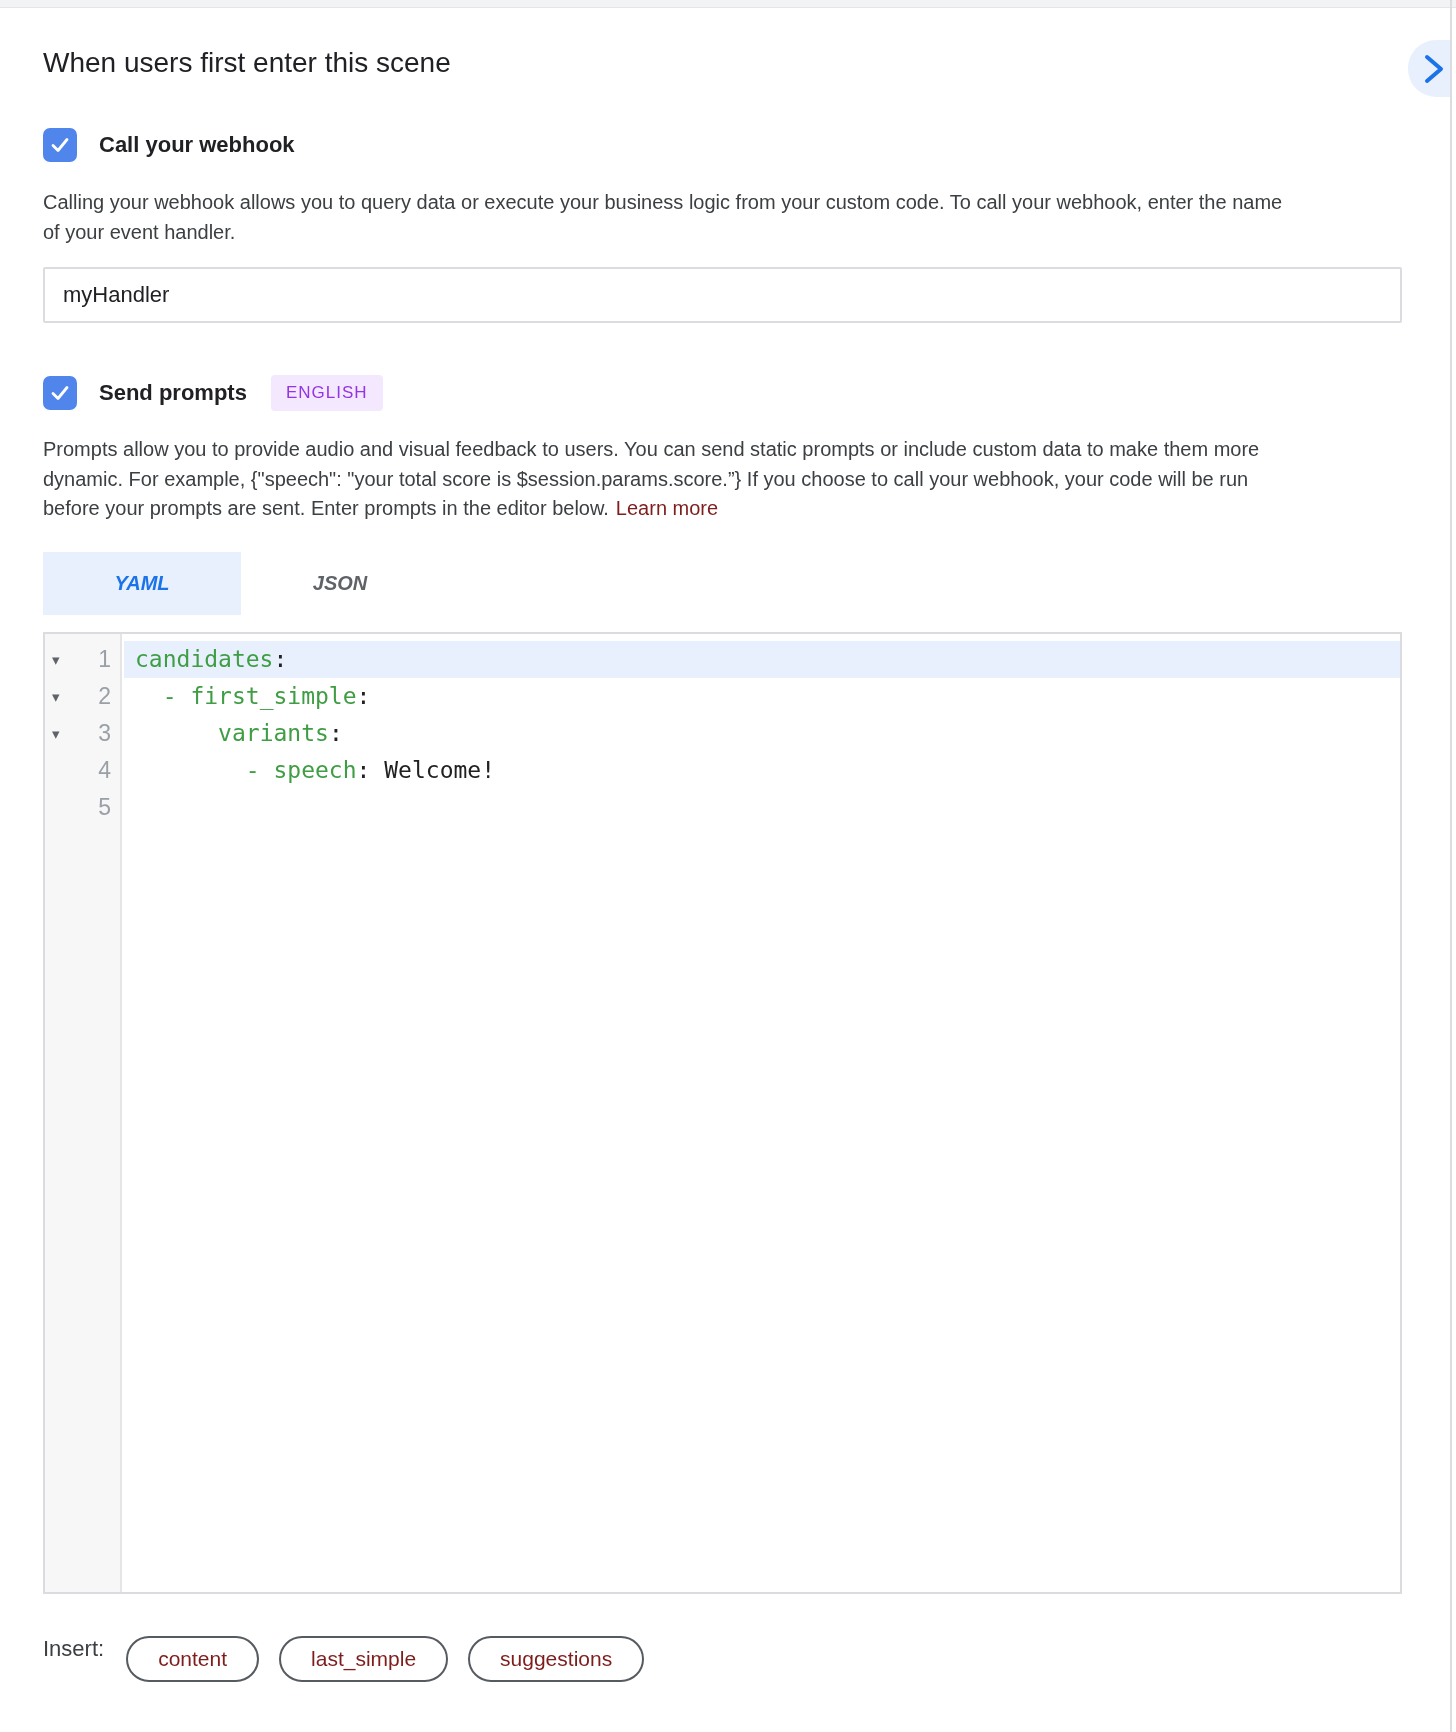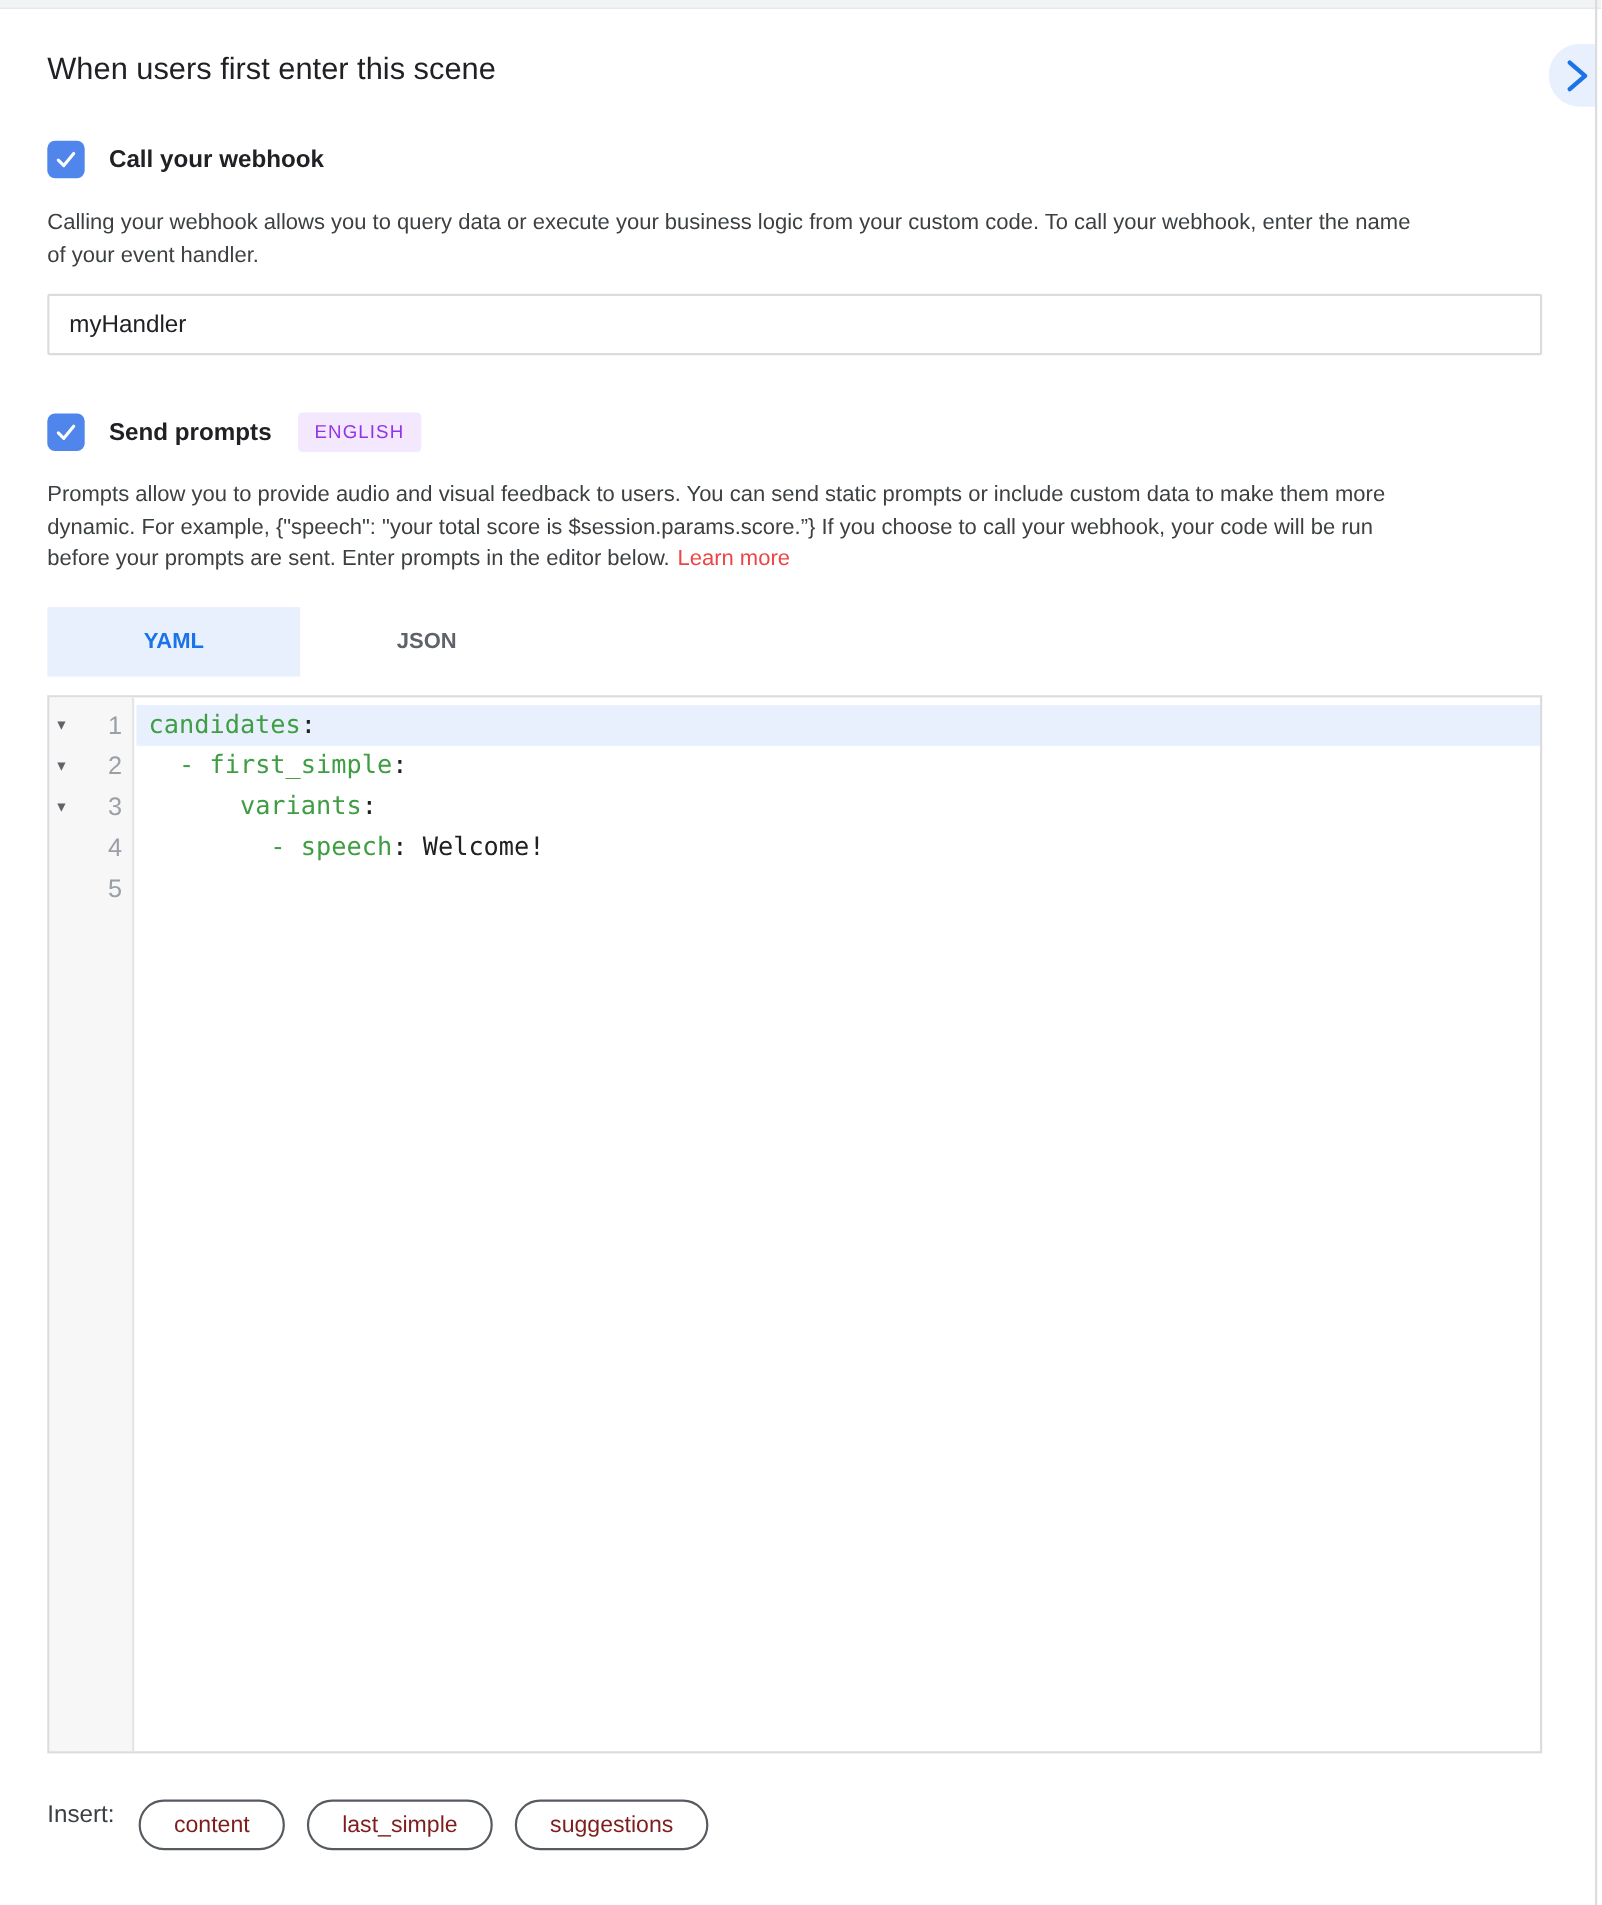--- a/index.html
+++ b/index.html
@@ -54,38 +54,38 @@
     font-size: 17px; font-weight: 500; letter-spacing: 1px;
     padding: 8px 15px; border-radius: 4px;
   }
 
   .para {
     margin-top: 26px;
     max-width: 1242px;
     font-size: 20px; line-height: 29.5px; color: #3C4043;
   }
   .para.prompts-desc { margin-top: 24px; }
-  .learn-more { color: #ef4444; text-decoration: none; margin-left: 7px; cursor: pointer; }
+  .learn-more { color: #7f1d1d; text-decoration: none; margin-left: 7px; cursor: pointer; }
 
   .handler-input {
     margin-top: 20px;
     width: 1359px; height: 56px;
     border: 2px solid #DADCE0; border-radius: 2px;
     padding: 0 18px;
     font-size: 22px; color: #202124;
     font-family: "Liberation Sans", sans-serif;
     outline: none; display: block;
   }
 
   .tabs { margin-top: 28px; display: flex; }
   .tab {
-    width: 230px; height: 63px;
+    width: 198px; height: 63px;
     display: flex; align-items: center; justify-content: center;
     font-size: 20px; font-weight: 600; color: #5F6368;
-    cursor: pointer; user-select: none;
+    cursor: pointer; user-select: none; font-style: italic;
   }
   .tab.active { background: #E8F0FE; color: #1A73E8; }
 
   .editor {
     margin-top: 17px;
     width: 1359px; height: 962px;
     border: 2px solid #DADCE0;
     position: relative;
     overflow: hidden;
     background: #ffffff;

